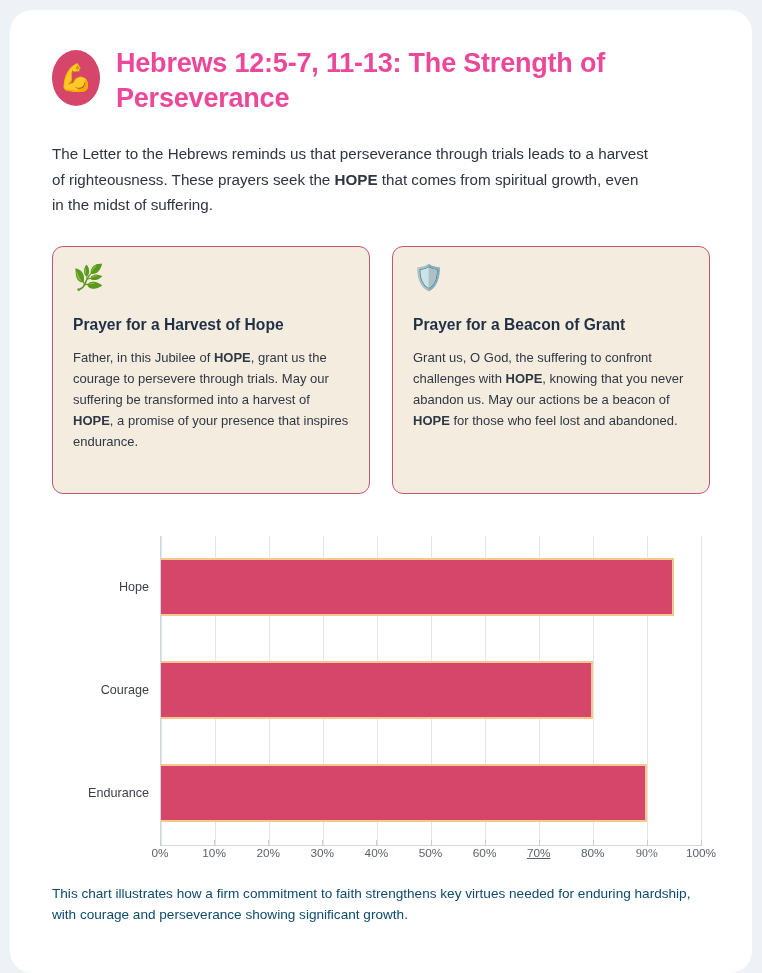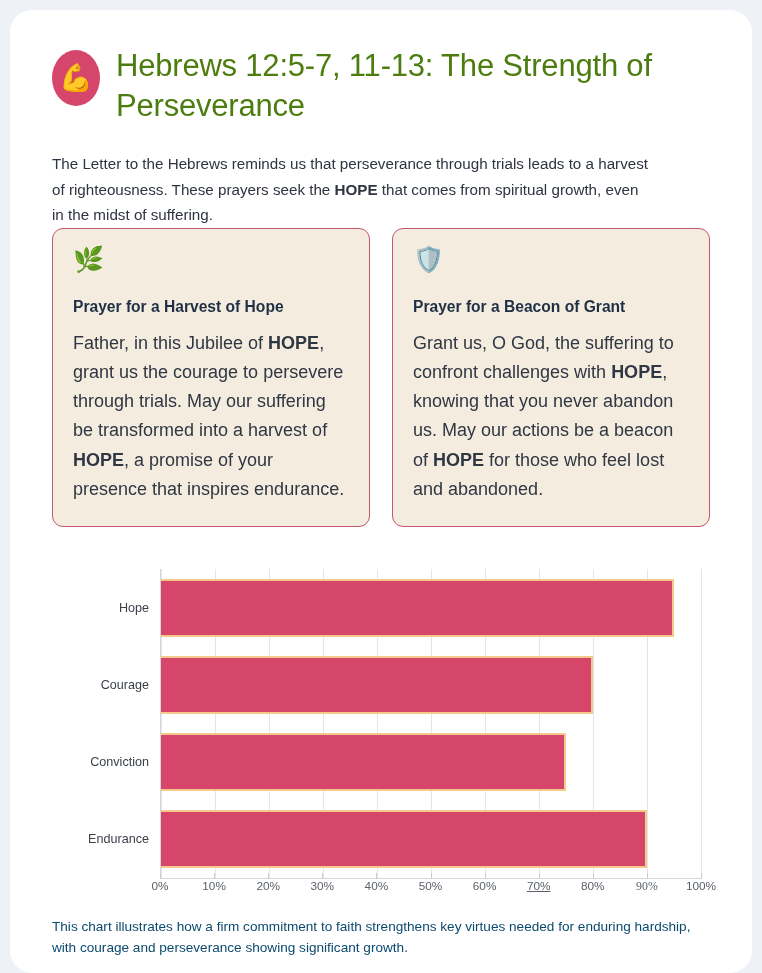--- a/index.html
+++ b/index.html
@@ -45,34 +45,35 @@
     background: #d6456a;
     display: flex;
     align-items: center;
     justify-content: center;
     font-size: 27px;
     line-height: 1;
     margin-top: 4px;
   }
 
   .header-title {
-    font-size: 31px;
-    font-weight: normal;
+    font-size: 27px;
+    font-weight: bold;
     line-height: 1.28;
-    color: #4d7c0f;
+    color: #ec4899;
     letter-spacing: -0.2px;
     max-width: 580px;
   }
 
   
   .intro {
     font-size: 15.2px;
     line-height: 1.68;
     color: #2e3440;
     max-width: 600px;
+    margin-bottom: 28px;
   }
   .intro b { font-weight: bold; }
 
   
   .cards {
     display: flex;
     gap: 22px;
     margin-bottom: 34px;
   }
 
@@ -93,21 +94,21 @@
   }
 
   .card-title {
     font-size: 15.6px;
     font-weight: bold;
     color: #1f3044;
     margin-bottom: 13px;
   }
 
   .card-body {
-    font-size: 18px;
+    font-size: 13px;
     line-height: 1.62;
     color: #2f3742;
   }
   .card-body b { font-weight: bold; }
 
   
   .chart-wrap {
     position: relative;
     width: 100%;
     height: 345px;
@@ -249,24 +250,20 @@
               <div class="gridline" style="left: 100%;"></div>
             </div>
           <div class="rows">
               <div class="row">
                 <span class="row-label">Hope</span>
                 <div class="bar" title="Hope: 95%" style="width: 95%; background: rgb(214, 69, 106); border-color: rgb(245, 201, 139);"></div>
               </div>
               <div class="row">
                 <span class="row-label">Courage</span>
                 <div class="bar" title="Courage: 80%" style="width: 80%; background: rgb(214, 69, 106); border-color: rgb(245, 201, 139);"></div>
-              </div>
-              <div class="row">
-                <span class="row-label">Conviction</span>
-                <div class="bar" title="Conviction: 75%" style="width: 75%; background: rgb(214, 69, 106); border-color: rgb(245, 201, 139);"></div>
               </div>
               <div class="row">
                 <span class="row-label">Endurance</span>
                 <div class="bar" title="Endurance: 90%" style="width: 90%; background: rgb(214, 69, 106); border-color: rgb(245, 201, 139);"></div>
               </div>
             </div>
         </div>
         <div class="xticks">
             <div class="xtick" style="left: 0%;">0%</div>
             <div class="xtickmark" style="left: 0%;"></div>

